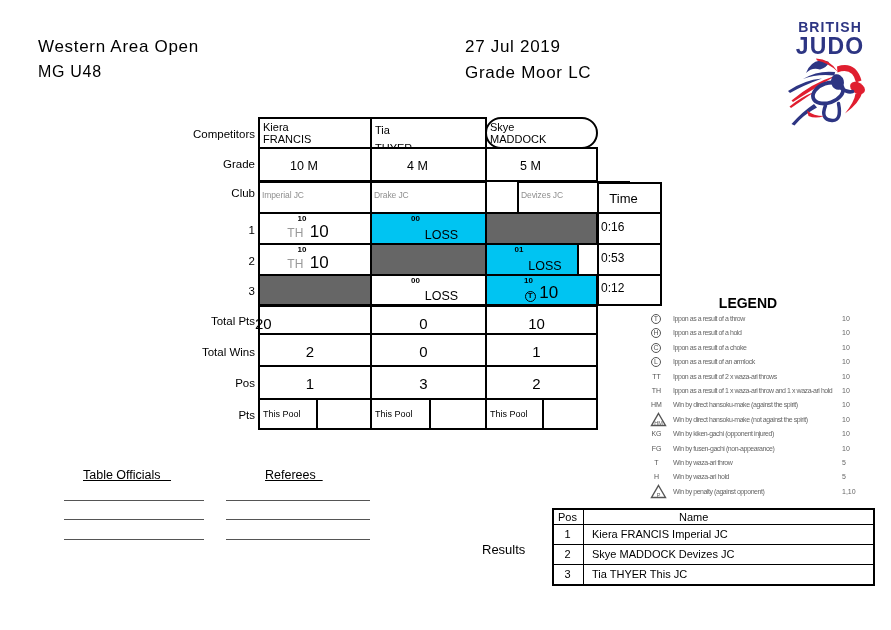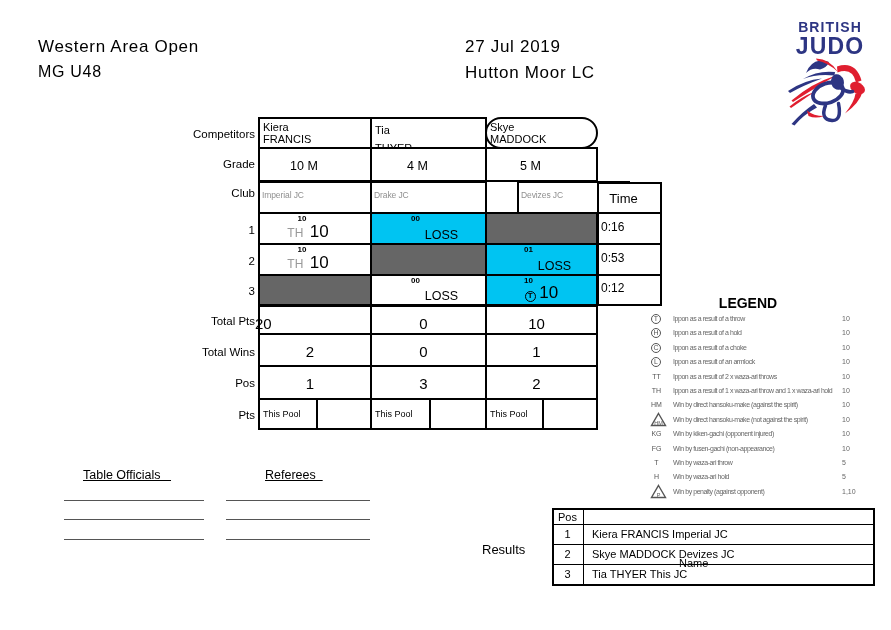--- a/index.html
+++ b/index.html
@@ -20,21 +20,21 @@
 </head>
 <body>
 <div id="page">
 
 <div class="t" style="left:38px;top:37px;font-size:17px;letter-spacing:0.7px;">Western Area Open</div>
 
 <div class="t" style="left:38px;top:63px;font-size:16px;letter-spacing:0.7px;">MG U48</div>
 
 <div class="t" style="left:465px;top:37px;font-size:17px;letter-spacing:0.7px;">27 Jul 2019</div>
 
-<div class="t" style="left:465px;top:63px;font-size:17px;letter-spacing:0.7px;">Hutton Moor LC</div>
+<div class="t" style="left:465px;top:63px;font-size:17px;letter-spacing:0.7px;">Grade Moor LC</div>
 
 <div class="t" style="left:780px;top:19px;width:100px;text-align:center;color:#2d3583;font-weight:bold;font-size:14px;letter-spacing:1.1px;">BRITISH</div>
 <div class="t" style="left:780px;top:33px;width:100px;text-align:center;color:#2d3583;font-weight:bold;font-size:23px;letter-spacing:1.2px;">JUDO</div>
 
 <svg style="position:absolute;left:780px;top:50px;" width="95" height="80" viewBox="780 50 95 80">
   <g fill="none">
 
     <path d="M806,73 Q810,62 820,60.5 Q826,60 829,62 Q827,67.5 820,69.5 Q812,67 806,73 Z" fill="#2d3583"></path>
 
     <path d="M816,58.5 Q830,59 838,72 Q828,62.5 817,60.5 Z" fill="#e01e2f"></path>
@@ -143,21 +143,21 @@
       <div style="position:absolute;left:2px;top:calc(50% - 2px);transform:translateY(-50%);font-size:12px;">0:16</div>
     </div>
 
 <div class="cell" style="left:258px;top:243px;width:114px;height:33px;">
       <div class="topnum">10</div>
       <div class="mainline" style="transform:translateX(-7px);"><span class="pfx">TH</span>&nbsp;<span class="big">10</span></div>
     </div>
 
 <div class="cell" style="left:370px;top:243px;width:117px;height:33px;background:#666666;"></div>
 
-<div class="cell" style="left:485px;top:243px;width:113px;height:33px;background:#00c4f2;">
+<div class="cell" style="left:485px;top:243px;width:94px;height:33px;background:#00c4f2;">
       <div class="topnum">01</div>
       <div class="mainline" style="transform:translateX(13px);">LOSS</div>
     </div>
 
 <div class="cell" style="left:597px;top:243px;width:65px;height:33px;">
       <div style="position:absolute;left:2px;top:calc(50% - 2px);transform:translateY(-50%);font-size:12px;">0:53</div>
     </div>
 
 <div class="cell" style="left:258px;top:274px;width:114px;height:32px;background:#666666;"></div>
 
@@ -306,21 +306,21 @@
 
 <div class="cell" style="left:552px;top:508px;width:323px;height:78px;"></div>
 
 <div style="position:absolute;left:583px;top:508px;width:1px;height:78px;background:#000;"></div>
 <div style="position:absolute;left:552px;top:524px;width:323px;height:1px;background:#000;"></div>
 <div style="position:absolute;left:552px;top:544px;width:323px;height:1px;background:#000;"></div>
 <div style="position:absolute;left:552px;top:564px;width:323px;height:1px;background:#000;"></div>
 
 <div class="t" style="left:558px;top:511px;font-size:11px;">Pos</div>
 
-<div class="t" style="left:679px;top:511px;font-size:11px;margin-top:46px;">Name</div>
+<div class="t" style="left:679px;top:511px;font-size:11px;">Name</div>
 
 <div class="t" style="left:552px;top:528px;width:31px;text-align:center;font-size:11px;">1</div>
 <div class="t" style="left:592px;top:528px;font-size:11px;">Kiera FRANCIS Imperial JC</div>
 
 <div class="t" style="left:552px;top:548px;width:31px;text-align:center;font-size:11px;">2</div>
 <div class="t" style="left:592px;top:548px;font-size:11px;">Skye MADDOCK Devizes JC</div>
 
 <div class="t" style="left:552px;top:568px;width:31px;text-align:center;font-size:11px;">3</div>
 <div class="t" style="left:592px;top:568px;font-size:11px;">Tia THYER This JC</div>
 </div>

